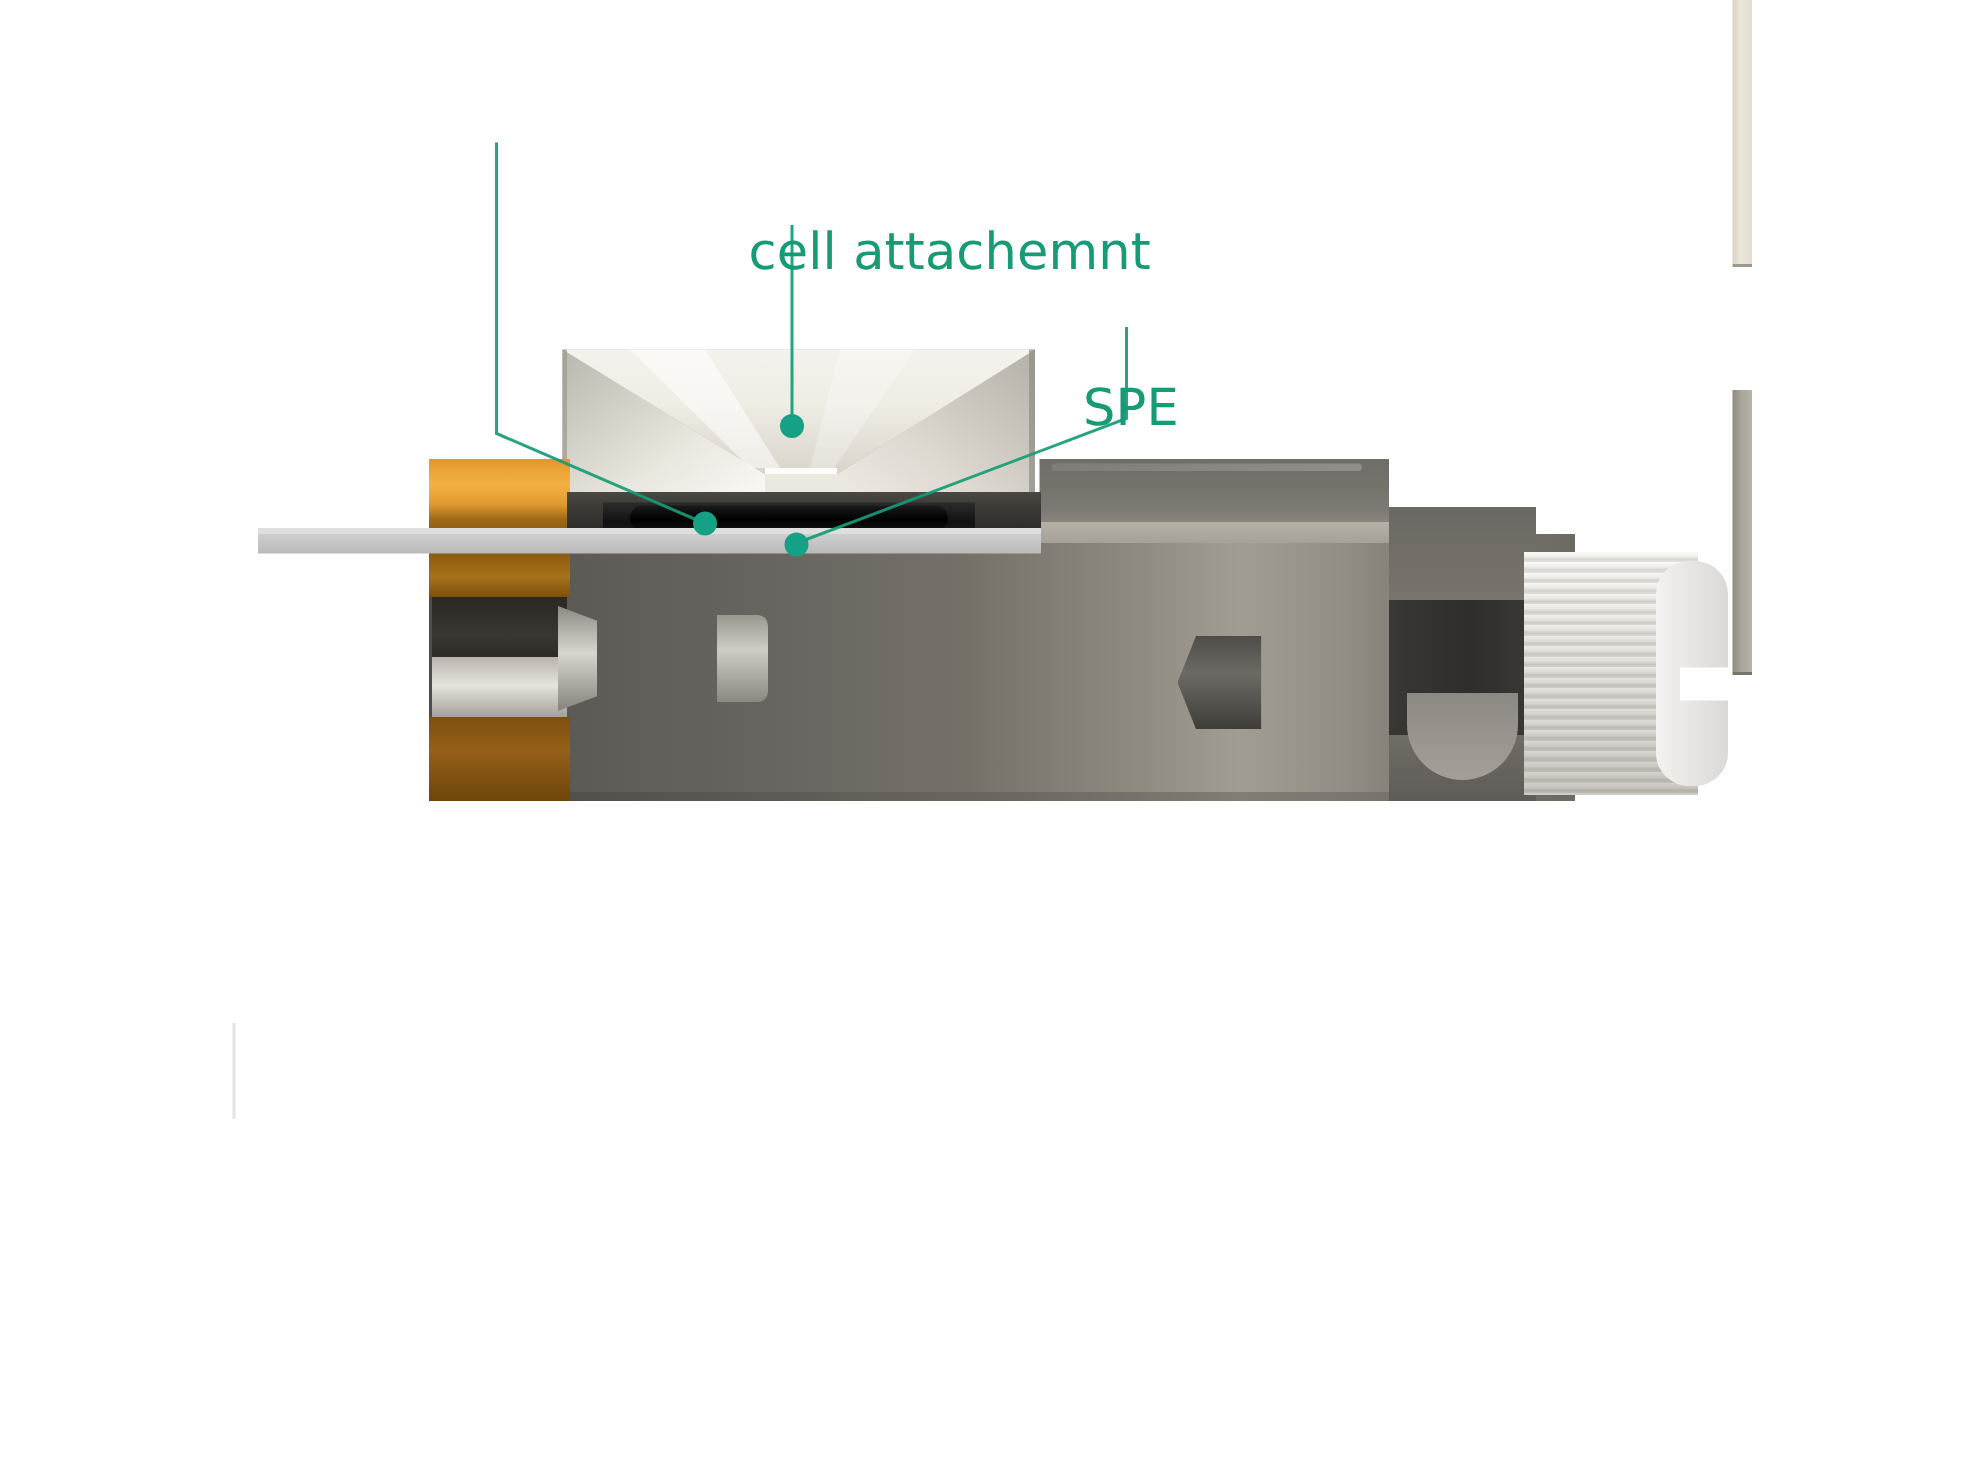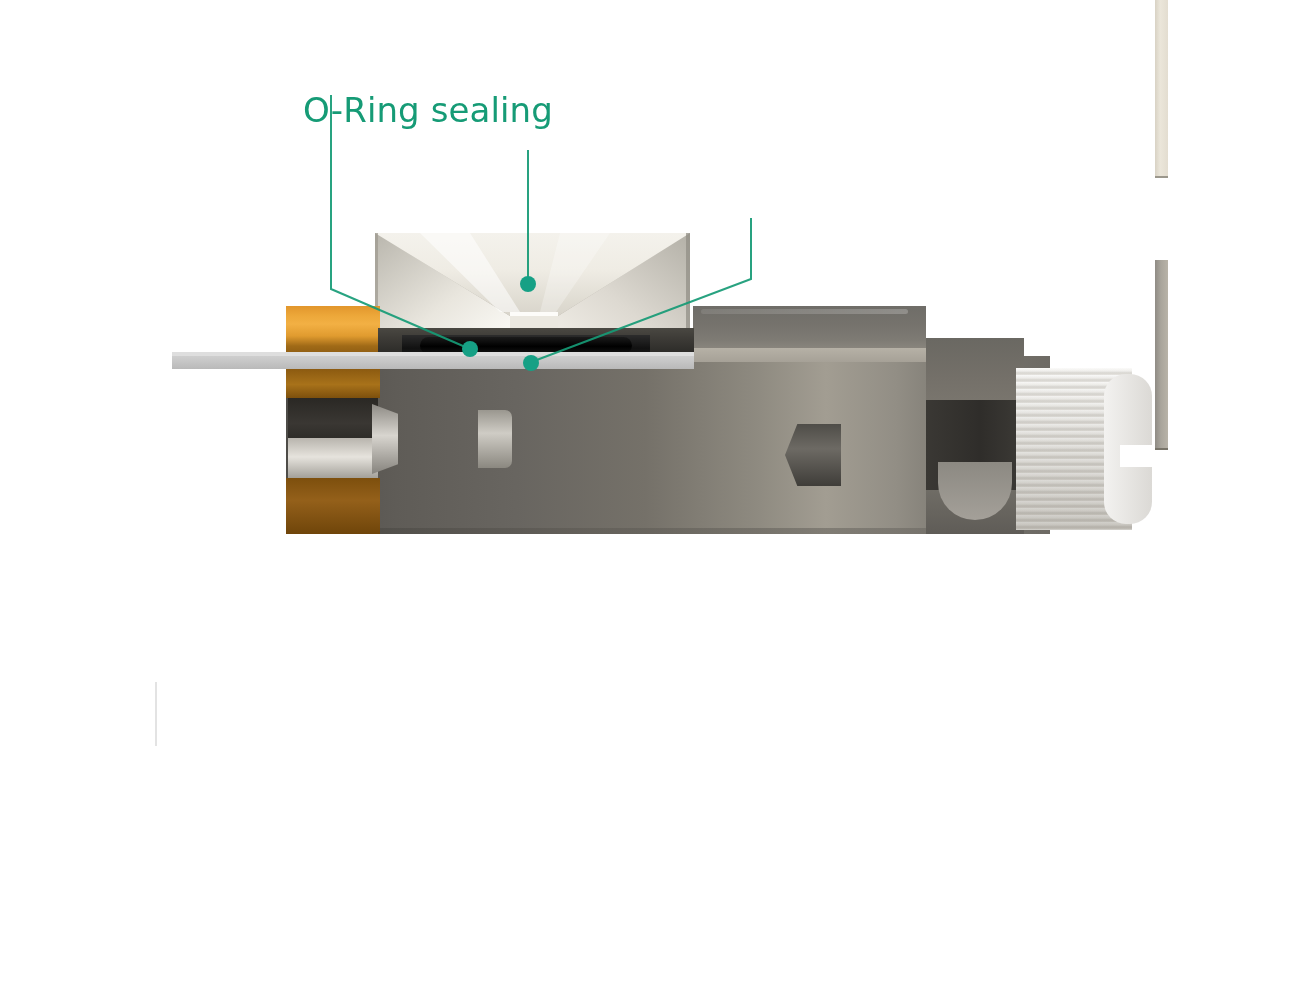--- a/index.html
+++ b/index.html
@@ -393,20 +393,23 @@
       <path d="M751,218 L751,279 L534,361"></path>
     </g>
     <g fill="#16a085">
       <circle cx="470" cy="349" r="8"></circle>
       <circle cx="528" cy="284" r="8"></circle>
       <circle cx="531" cy="363" r="8"></circle>
     </g>
   </svg>
 
   <div class="anno" id="anno-oring">
-    <div>O-Ring sealing</div>
   </div>
 
   <div class="anno" id="anno-cell">
+    <div>cell attachemnt</div>
   </div>
 
+  <div class="anno" id="anno-spe">
+    <div>SPE</div>
+  </div>
 
 </div>
 
 </body></html>

